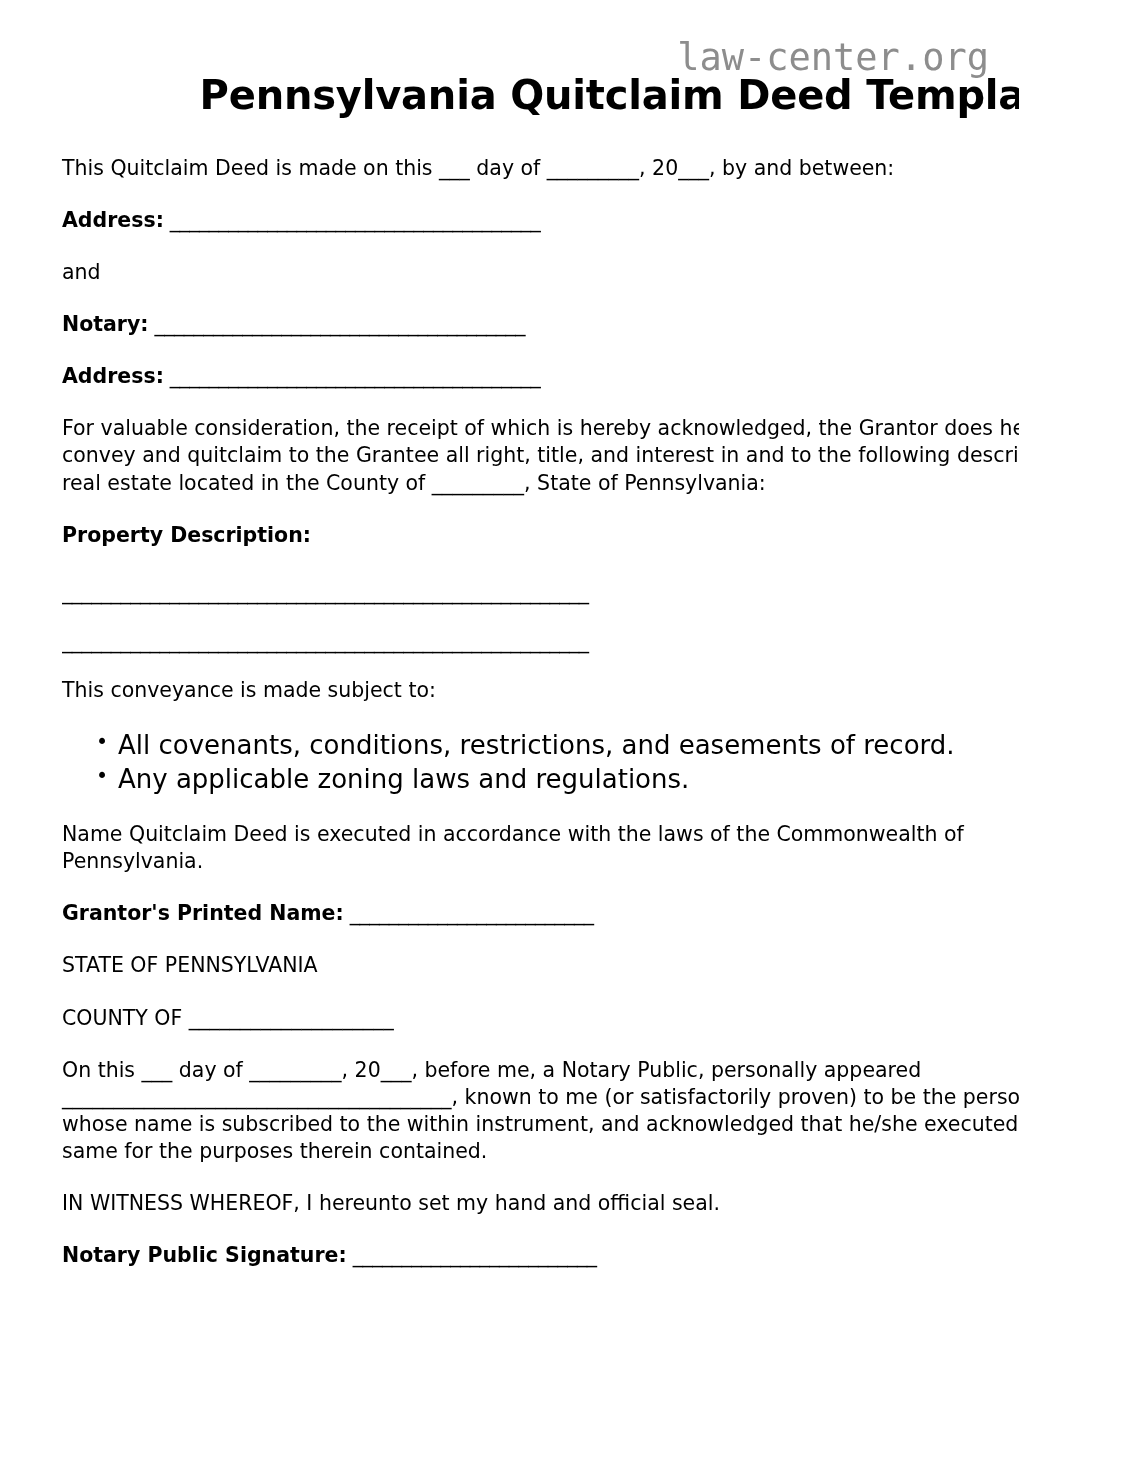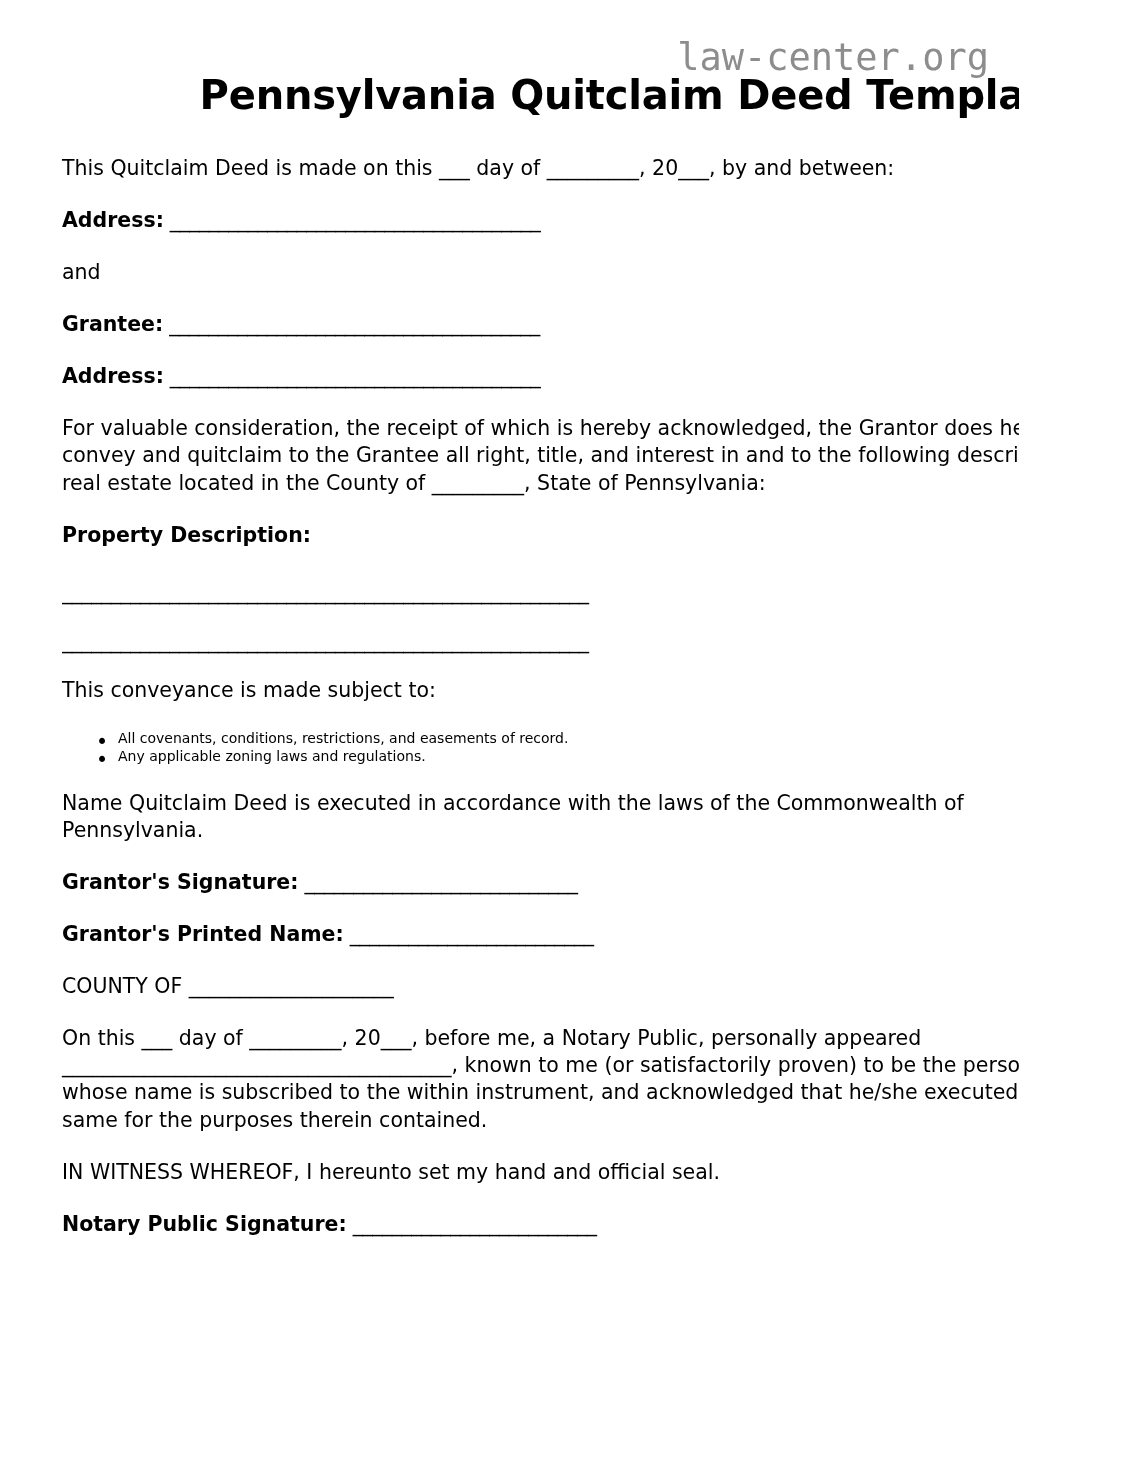--- a/index.html
+++ b/index.html
@@ -90,21 +90,21 @@
     overflow: hidden;
   }
 
   ul.bullets {
     margin: 0 0 25px 0;
     padding-left: 56px;
     list-style: none;
   }
 
   ul.bullets li {
-    font-size: 14px;
+    font-size: 26px;
     line-height: 1.30;
     position: relative;
     margin: 0;
     color: #000;
   }
 
   ul.bullets li::before {
     content: "\2022";
     position: absolute;
     left: -22px;
@@ -148,21 +148,21 @@
     <p class="para">This Quitclaim Deed is made on this ___ day of _________, 20___, by and between:</p>
 
 
     <div class="field-line">
       <span class="label">Address:</span><span class="blank"> ______________________________________</span>
     </div>
 
     <p class="para">and</p>
 
     <div class="field-line">
-      <span class="label">Grantee:</span><span class="blank"> ______________________________________</span>
+      <span class="label">Notary:</span><span class="blank"> ______________________________________</span>
     </div>
 
     <div class="field-line">
       <span class="label">Address:</span><span class="blank"> ______________________________________</span>
     </div>
 
     <p class="para">For valuable consideration, the receipt of which is hereby acknowledged, the Grantor does hereby convey and quitclaim to the Grantee all right, title, and interest in and to the following described real estate located in the County of _________, State of Pennsylvania:</p>
 
     <div class="subhead">Property Description:</div>
 
@@ -173,28 +173,26 @@
     <p class="para tight-top">This conveyance is made subject to:</p>
 
     <ul class="bullets">
       <li>All covenants, conditions, restrictions, and easements of record.</li>
       <li>Any applicable zoning laws and regulations.</li>
     </ul>
 
     <p class="para">Name Quitclaim Deed is executed in accordance with the laws of the Commonwealth of Pennsylvania.</p>
 
 
-    <div class="sig-line">
-      <span class="label">Grantor's Signature:</span><span class="blank"> ____________________________</span>
-    </div>
 
     <div class="sig-line">
       <span class="label">Grantor's Printed Name:</span><span class="blank"> _________________________</span>
     </div>
 
+    <div class="plain-line">STATE OF PENNSYLVANIA</div>
 
     <div class="plain-line">COUNTY OF ____________________</div>
 
     <p class="para">On this ___ day of _________, 20___, before me, a Notary Public, personally appeared ______________________________________, known to me (or satisfactorily proven) to be the person whose name is subscribed to the within instrument, and acknowledged that he/she executed the same for the purposes therein contained.</p>
 
     <p class="para">IN WITNESS WHEREOF, I hereunto set my hand and official seal.</p>
 
     <div class="sig-line">
       <span class="label">Notary Public Signature:</span><span class="blank"> _________________________</span>
     </div>

